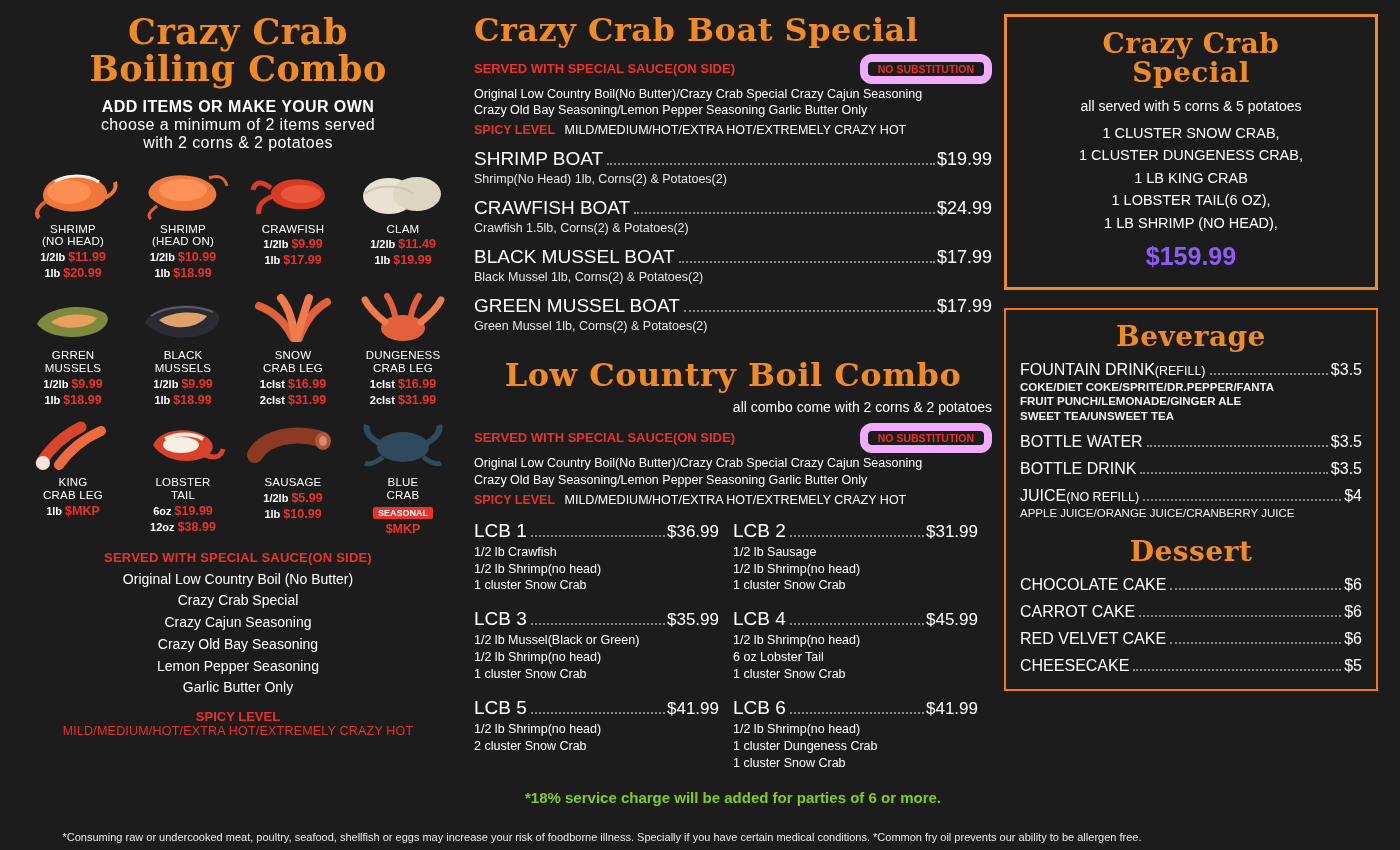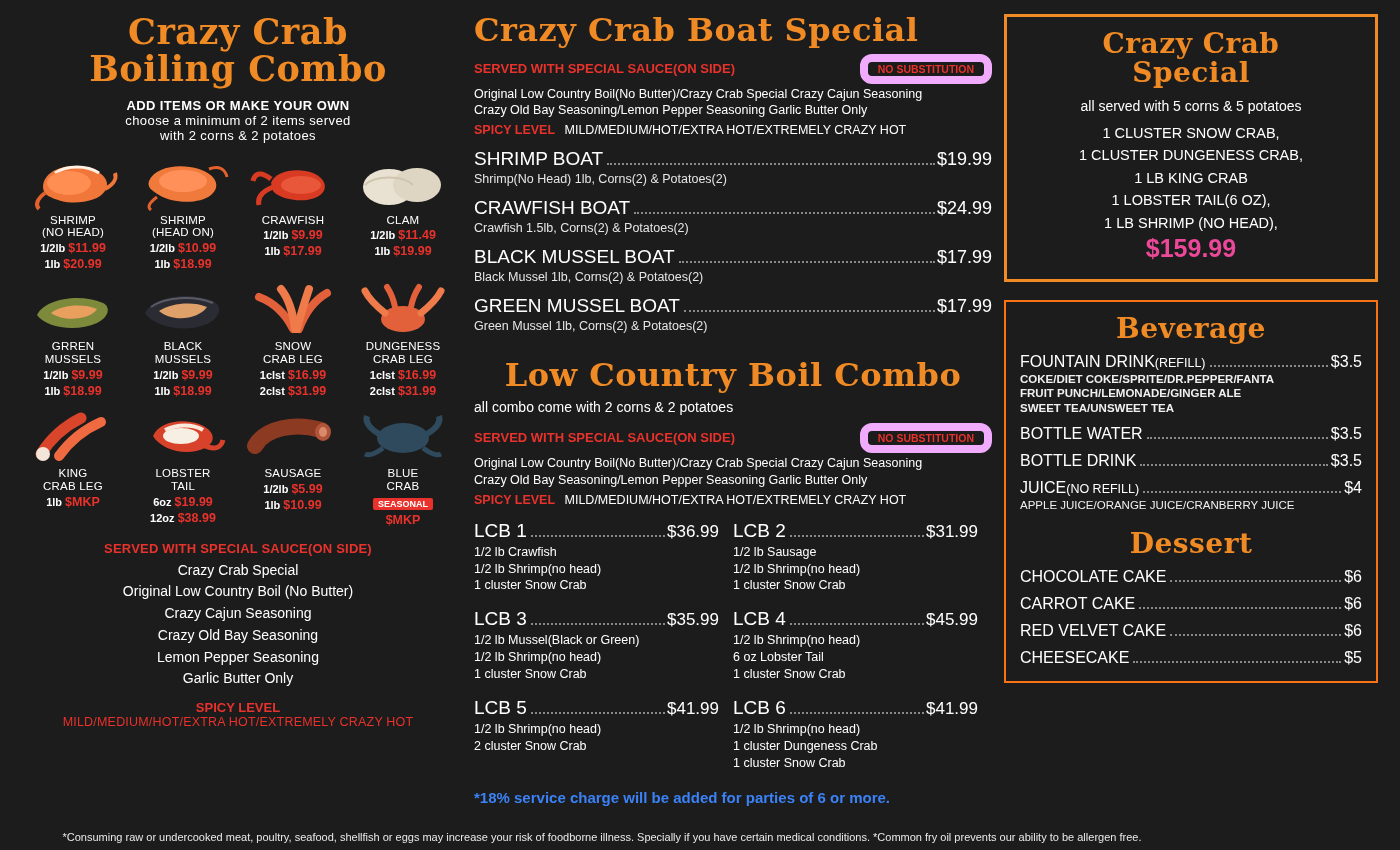--- a/index.html
+++ b/index.html
@@ -20,21 +20,21 @@
     font-weight:bold;
     letter-spacing:0.5px;
     line-height:1.05;
     text-align:center;
   }
   .title-lg { font-size:35px; }
   .title-md { font-size:32px; }
   .title-sm { font-size:28px; }
 
   .subtitle {
-    text-align:center; font-size:13px; letter-spacing:0.4px; margin-top:10px;
+    text-align:center; font-size:16px; letter-spacing:0.4px; margin-top:10px;
   }
   .subtitle .ln { display:block; }
 
   
   .grid { display:flex; flex-wrap:wrap; margin-top:8px; }
   .cell { width:25%; text-align:center; padding:2px 1px 6px 1px; }
   .art { height:58px; display:flex; align-items:flex-end; justify-content:center; }
   .nm { font-size:11.5px; font-weight:normal; line-height:1.12; margin-top:3px; letter-spacing:0.2px; }
   .prow { font-size:11px; font-weight:bold; margin-top:2px; }
   .unit { color:#ffffff; }
@@ -69,32 +69,32 @@
   .boat-price { white-space:nowrap; font-size:18px; }
   .boat-desc { font-size:12.5px; color:#e6e6e6; margin-top:2px; }
 
   .lcb-wrap { display:flex; flex-wrap:wrap; margin-top:6px; }
   .lcb { width:50%; padding:7px 14px 7px 0; }
   .lcb-head { display:flex; align-items:baseline; font-size:19px; }
   .lcb-head .dots { border-bottom:2px dotted #8a8a8a; }
   .lcb-price { font-size:17px; white-space:nowrap; }
   .lcb-desc { font-size:12.5px; line-height:1.35; margin-top:2px; }
 
-  .svc { color:#3b82f6; font-weight:bold; font-size:15px; margin-top:10px; }
+  .svc { color:#84cc16; font-weight:bold; text-align:center; font-size:15px; margin-top:10px; }
 
   
   .box-orange {
     border:3px solid #f08a24; padding:12px 14px 16px 14px; text-align:center;
   }
   .box-white {
     border:2px solid #f97316; padding:12px 14px 14px 14px; margin-top:18px;
   }
   .cc-sub { font-size:14px; margin-top:10px; }
   .cc-list { font-size:14.5px; line-height:1.55; margin-top:8px; }
-  .cc-price { color:#ec4899; font-weight:bold; font-size:25px; }
+  .cc-price { color:#8b5cf6; font-weight:bold; font-size:25px; margin-top:8px; }
 
   .bev-line { display:flex; align-items:baseline; font-size:16px; margin-top:9px; }
   .bev-name { white-space:nowrap; }
   .bev-name .small { font-size:12.5px; }
   .bev-dots { flex:1 1 auto; border-bottom:2px dotted #8a8a8a; margin:0 3px 4px 4px; }
   .bev-price { white-space:nowrap; font-size:16px; }
   .bev-sub { font-size:11.5px; line-height:1.3; color:#f0f0f0; margin-top:1px; }
 
   .footnote {
     position:absolute; left:0; right:0; bottom:7px; text-align:center;
@@ -371,22 +371,22 @@
           </div>
           <div class="seasonal">SEASONAL</div>
           <div class="prow">
             <span class="price">$MKP</span>
           </div>
         </div>
       </div>
 
       <div class="served-red" style="margin-top:8px;">SERVED WITH SPECIAL SAUCE(ON SIDE)</div>
       <div class="center-list" style="margin-top:4px;">
+        <div>Original Low Country Boil (No Butter)</div>
         <div>Crazy Crab Special</div>
-        <div>Original Low Country Boil (No Butter)</div>
         <div>Crazy Cajun Seasoning</div>
         <div>Crazy Old Bay Seasoning</div>
         <div>Lemon Pepper Seasoning</div>
         <div>Garlic Butter Only</div>
       </div>
       <div class="spicy-red" style="margin-top:10px;">SPICY LEVEL</div>
       <div class="spicy-line">MILD/MEDIUM/HOT/EXTRA HOT/EXTREMELY CRAZY HOT</div>
     </div>
 
     <div class="col-mid">
@@ -432,21 +432,21 @@
       <div class="boat">
         <div class="boat-line">
           <span class="boat-name">GREEN MUSSEL BOAT</span>
           <span class="dots"></span>
           <span class="boat-price">$17.99</span>
         </div>
         <div class="boat-desc">Green Mussel 1lb, Corns(2) &amp; Potatoes(2)</div>
       </div>
 
       <div class="fancy title-md" style="margin-top:26px;">Low Country Boil Combo</div>
-      <div style="text-align:left; font-size:14px; margin-top:6px;">all combo come with 2 corns &amp; 2 potatoes</div>
+      <div style="text-align:right; font-size:14px; margin-top:6px;">all combo come with 2 corns &amp; 2 potatoes</div>
 
       <div class="served-row" style="margin-top:8px;">
         <div class="served-label">SERVED WITH SPECIAL SAUCE(ON SIDE)</div>
         <div class="nosub">NO SUBSTITUTION</div>
       </div>
       <div class="sauce-lines">
         <div>Original Low Country Boil(No Butter)/Crazy Crab Special  Crazy Cajun Seasoning</div>
         <div>Crazy Old Bay Seasoning/Lemon Pepper Seasoning  Garlic Butter Only</div>
       </div>
       <div class="spicy-row">

